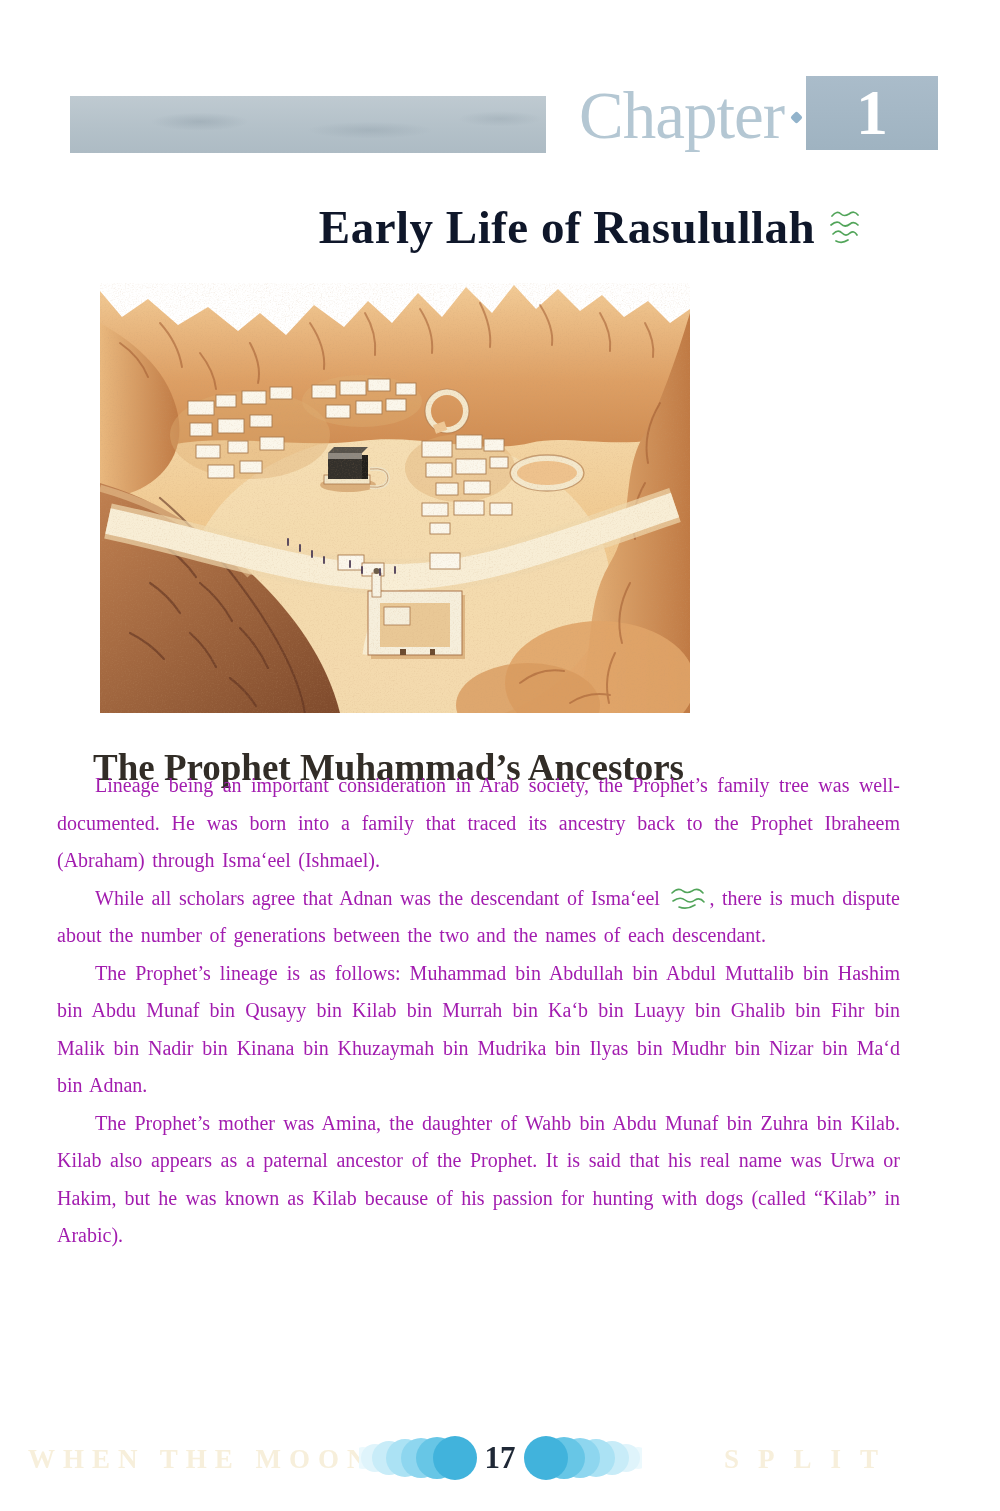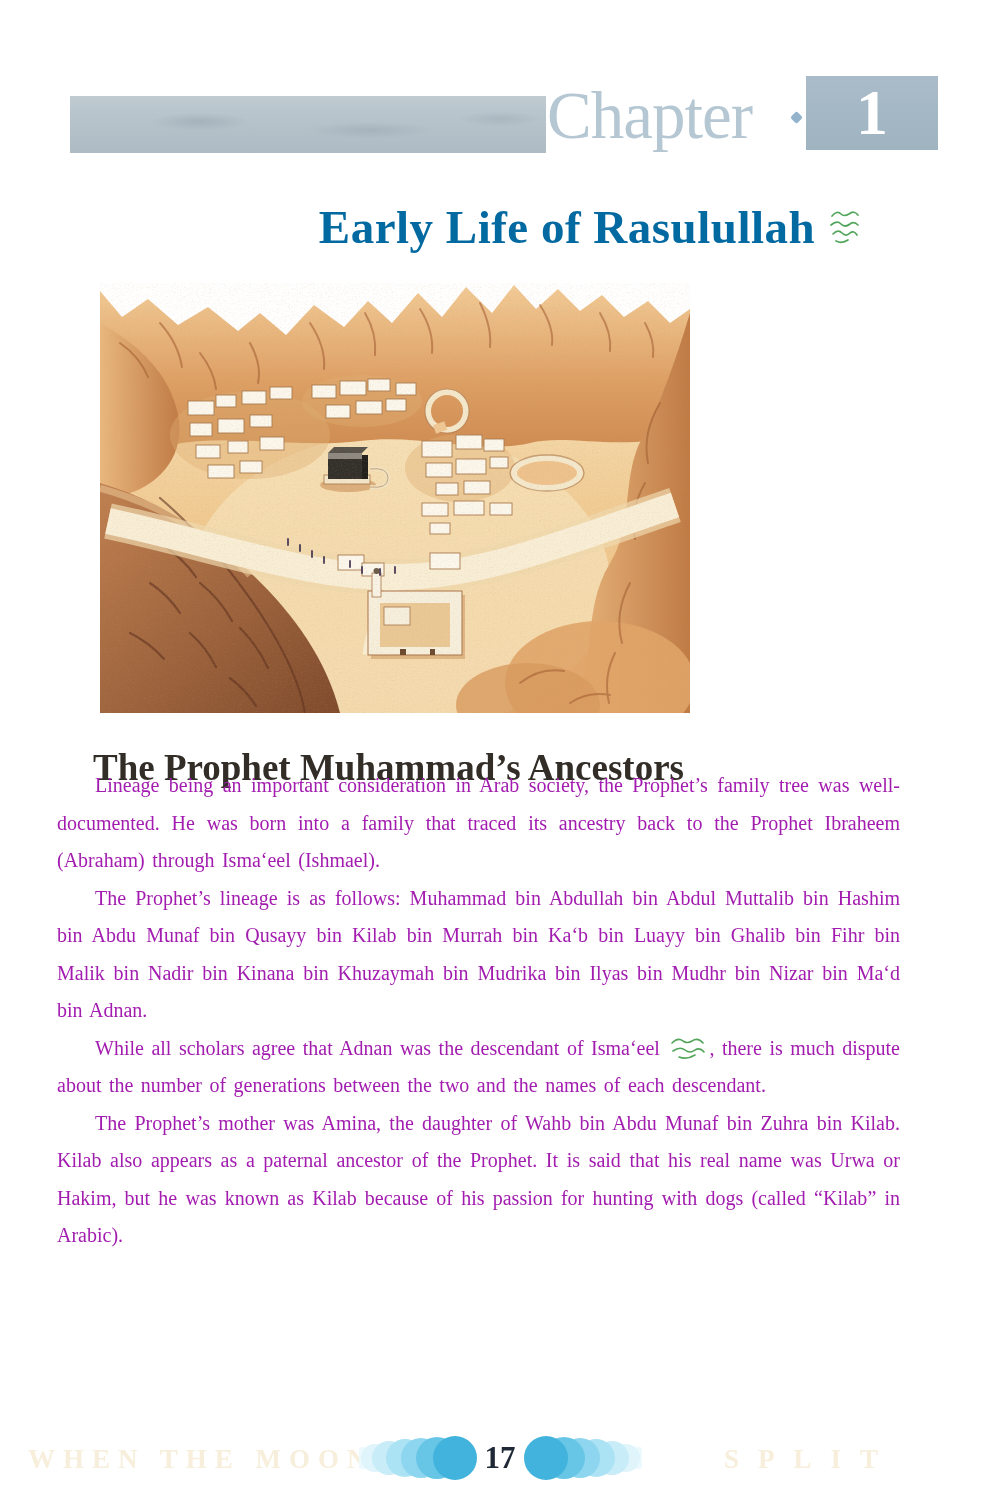--- a/index.html
+++ b/index.html
@@ -9,30 +9,30 @@
   
   .banner{position:absolute;left:70px;top:96px;width:476px;height:57px;
     background:linear-gradient(180deg,#bfcad1 0%,#b4c1c9 55%,#adbbc4 100%);
     background-color:#b6c3cb;}
   .banner-ghost{position:absolute;inset:0;
     background-image:
       radial-gradient(ellipse 70px 13px at 130px 45%,rgba(70,90,105,.16),transparent 70%),
       radial-gradient(ellipse 90px 12px at 300px 60%,rgba(70,90,105,.13),transparent 70%),
       radial-gradient(ellipse 60px 11px at 430px 40%,rgba(70,90,105,.12),transparent 70%);}
   .chapter-word{position:absolute;left:547px;top:82px;font-size:67px;line-height:1;
-    color:#b4c7d3;letter-spacing:-1px;font-weight:400;}
+    color:#b4c7d3;letter-spacing:-1px;font-weight:400;padding-left:32px;}
   .chapter-box{position:absolute;left:806px;top:76px;width:132px;height:74px;
     background:linear-gradient(180deg,#aabccA,#9fb3c1);display:flex;align-items:center;justify-content:center;}
   .chapter-box span{color:#ffffff;font-size:64px;font-weight:700;line-height:1;}
   .ornament-dot{position:absolute;left:792px;top:113px;width:9px;height:9px;background:#7fa6c2;
     transform:rotate(45deg);border-radius:2px;opacity:.85;}
 
   
   .title-row{position:absolute;left:180px;top:200px;width:820px;text-align:center;white-space:nowrap;}
-  .title-row h1{display:inline;font-size:47px;font-weight:700;color:#0369a1;letter-spacing:.5px;margin:0;}
+  .title-row h1{display:inline;font-size:47px;font-weight:700;color:#0f172a;letter-spacing:.5px;margin:0;}
   .pbuh-icon{display:inline-block;vertical-align:-4px;margin-left:12px;}
 
   
   .illus{position:absolute;left:100px;top:283px;width:590px;height:430px;}
 
   
   .section-heading{position:absolute;left:93px;top:746px;font-size:37px;font-weight:700;color:#322d27;margin:0;}
   .bodytext{position:absolute;left:57px;top:767px;width:843px;color:#a21caf;
     font-size:20px;line-height:37.5px;text-align:justify;word-spacing:2.5px;}
   .bodytext p{margin:0;text-indent:38px;}
@@ -230,28 +230,28 @@
       </g>
 
       <rect width="590" height="430" filter="url(#gr)" opacity="0.45"></rect>
     </svg>
   </div>
 
   <h2 class="section-heading">The Prophet Muhammad’s Ancestors</h2>
 
   <div class="bodytext">
     <p><span>Lineage being an important consideration in Arab society, the Prophet’s family tree was well-documented. He was born into a family that traced its ancestry back to the Prophet Ibraheem (Abraham) through Isma‘eel (Ishmael).</span></p>
-    <p><span>The Prophet’s lineage is as follows: Muhammad bin Abdullah bin Abdul Muttalib bin Hashim bin Abdu Munaf bin Qusayy bin Kilab bin Murrah bin Ka‘b bin Luayy bin Ghalib bin Fihr bin Malik bin Nadir bin Kinana bin Khuzaymah bin Mudrika bin Ilyas bin Mudhr bin Nizar bin Ma‘d bin Adnan.</span></p>
     <p><span>While all scholars agree that Adnan was the descendant of Isma‘eel </span><svg class="as-icon" width="38" height="26" viewBox="0 0 38 26">
           <g fill="none" stroke="#3f9b48" stroke-width="1.6" stroke-linecap="round" opacity="0.9">
             <path d="M3,9 q6,-6 11,-2 q4,3 9,0 q6,-4 11,2"></path>
             <path d="M4,17 q7,-5 12,-1 q5,4 10,0 q5,-3 9,2"></path>
             <path d="M10,23 q8,3 16,-2"></path>
           </g>
         </svg><span>, there is much dispute about the number of generations between the two and the names of each descendant.</span></p>
+    <p><span>The Prophet’s lineage is as follows: Muhammad bin Abdullah bin Abdul Muttalib bin Hashim bin Abdu Munaf bin Qusayy bin Kilab bin Murrah bin Ka‘b bin Luayy bin Ghalib bin Fihr bin Malik bin Nadir bin Kinana bin Khuzaymah bin Mudrika bin Ilyas bin Mudhr bin Nizar bin Ma‘d bin Adnan.</span></p>
     <p><span>The Prophet’s mother was Amina, the daughter of Wahb bin Abdu Munaf bin Zuhra bin Kilab. </span><span class="ital">Kilab</span><span> also appears as a paternal ancestor of the Prophet. It is said that his real name was Urwa or Hakim, but he was known as </span><span class="ital">Kilab</span><span> because of his passion for hunting with dogs (called “</span><span class="ital">Kilab</span><span>” in Arabic).</span></p>
   </div>
 
   <div class="watermark wm-left">WHEN THE MOON</div>
   <div class="watermark wm-right">SPLIT</div>
 
   <div class="pagenum-row">
     <svg class="chain" width="118" height="52" viewBox="0 0 118 52">
       <circle cx="4" cy="26" r="11" fill="#ecf9fd"></circle>
       <circle cx="16" cy="26" r="14" fill="#dff4fb"></circle>

